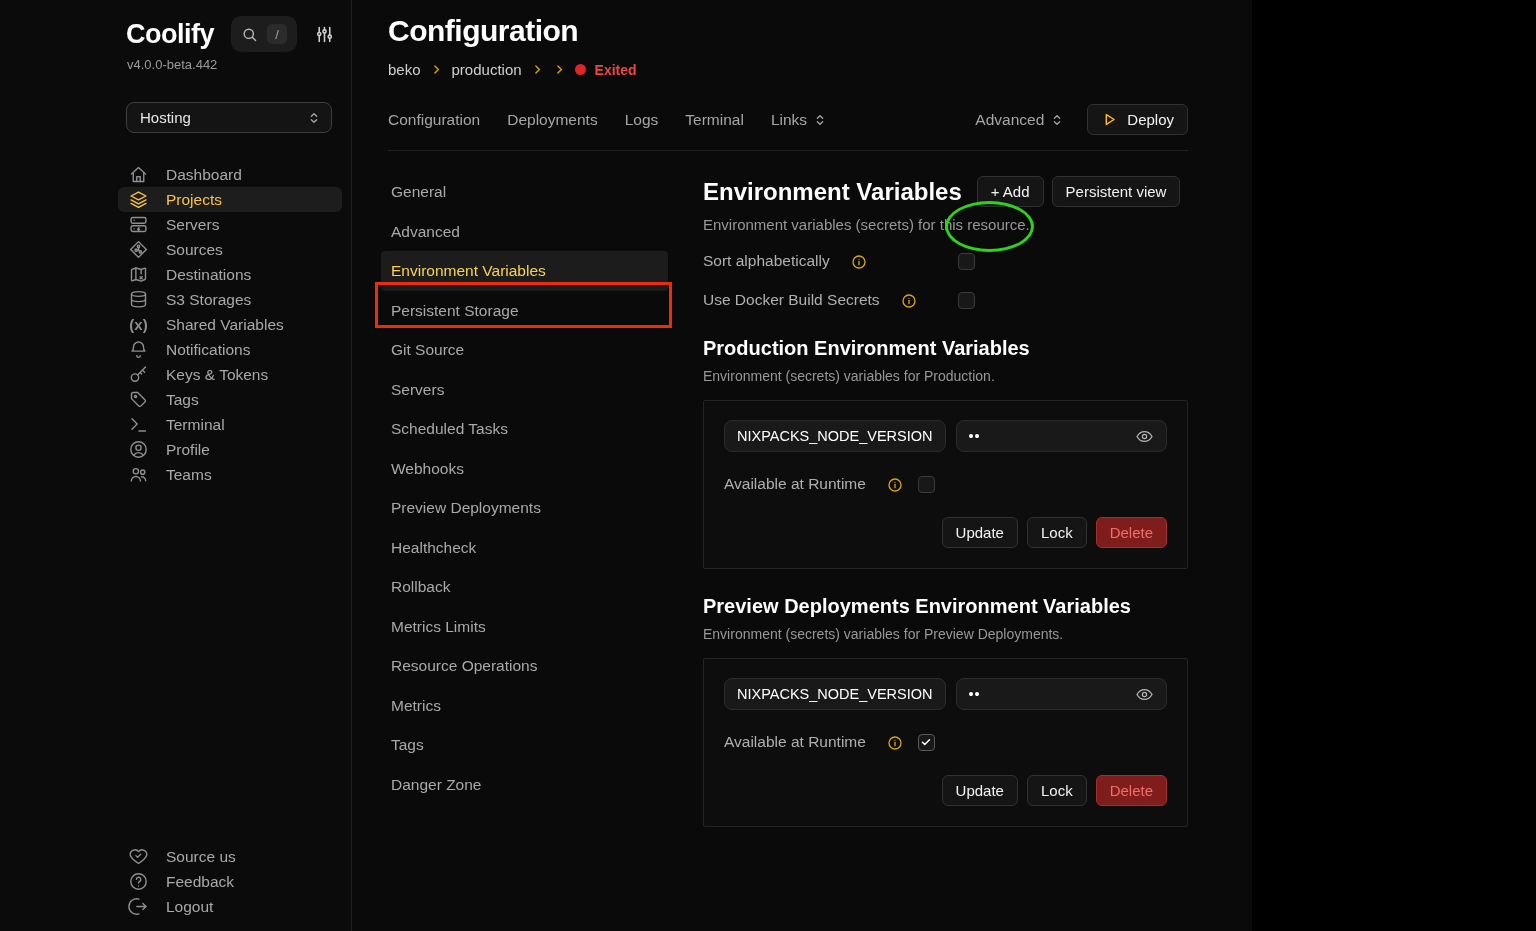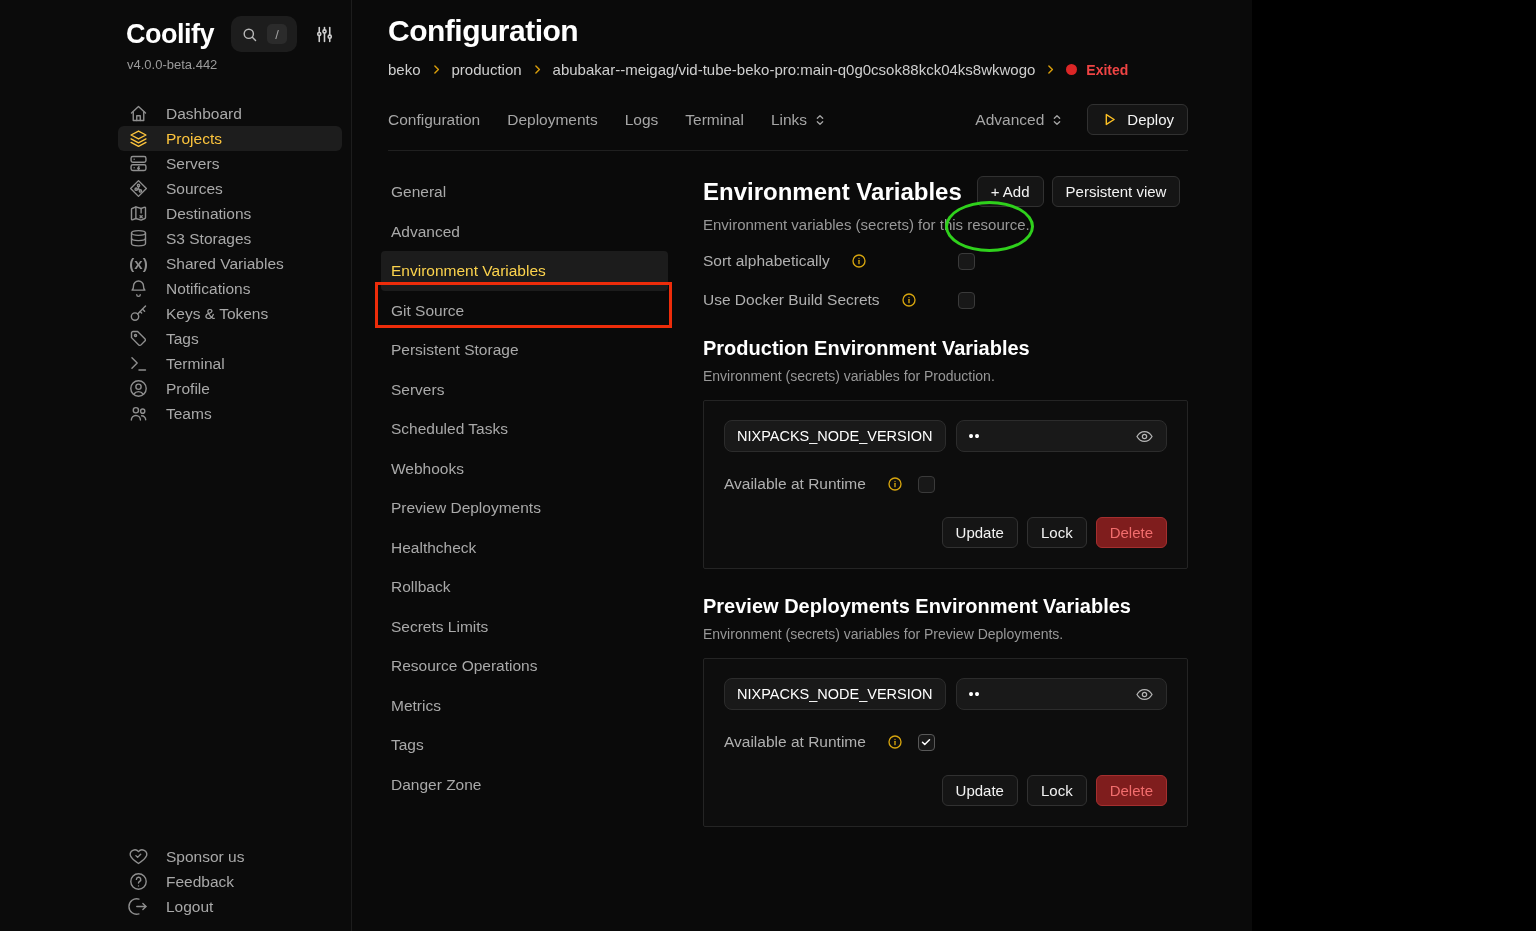--- a/index.html
+++ b/index.html
@@ -51,21 +51,21 @@
   .submenu { width:315px; flex-shrink:0; }
   .submenu ul { list-style:none; }
   .submenu li { font-size:15.5px; color:#a9a9a9; line-height:23.5px; padding:8px 10px; margin-left:-7px; width:287px; border-radius:4px; cursor:pointer; }
   .submenu li.active { background:#1c1c1c; color:#fcd34d; }
 
   .panel { flex:1; padding-top:4px; }
   .title-row { display:flex; align-items:center; gap:8px; }
   h2.env-title { font-size:24px; font-weight:800; color:#fff; margin-right:7px; }
   .subtitle { margin-top:9px; font-size:15px; color:#989898; }
   .toggle-row { display:flex; align-items:center; margin-top:17px; height:22px; }
-  .toggle-label-wrap { display:flex; align-items:center; gap:21px; width:255px; }
+  .toggle-label-wrap { display:flex; align-items:flex-end; gap:21px; width:255px; }
   .toggle-label { color:#b0b0b0; font-size:15.5px; }
   .info-icon { width:16px; height:16px; stroke:#d7a50e; fill:none; stroke-width:2; stroke-linecap:round; flex-shrink:0; }
   .checkbox { width:17px; height:17px; border:1px solid #3a3a3a; border-radius:4px; background:#181818; display:inline-flex; align-items:center; justify-content:center; cursor:pointer; flex-shrink:0; }
   .checkbox svg { width:12px; height:12px; stroke:#fff; fill:none; stroke-width:3; stroke-linecap:round; stroke-linejoin:round; display:none; }
   .checkbox.checked { border-color:#585858; }
   .checkbox.checked svg { display:block; }
 
   h3.sec-title { margin-top:26px; font-size:20px; font-weight:800; color:#fff; }
   .sec-sub { margin-top:8px; font-size:14px; color:#989898; }
   .card { margin-top:16px; border:1px solid #242424; border-radius:2px; padding:19px 20px 20px 20px; background:#0d0d0d; }
@@ -106,20 +106,27 @@
             <circle cx="12" cy="8.5" r="1.8"></circle>
             <path d="M12 10.5V20"></path>
           <path d="M18 4v8.5"></path>
             <circle cx="18" cy="14.5" r="1.8"></circle>
             <path d="M18 16.5V20"></path>
         </svg>
       </button>
     </div>
     <div class="version">v4.0.0-beta.442</div>
 
+    <button class="team-select">
+      <span>Hosting</span>
+      <svg class="selector-icon" viewBox="0 0 24 24">
+          <path d="M8 9.5L12 5.5l4 4"></path>
+          <path d="M8 14.5l4 4 4-4"></path>
+        </svg>
+    </button>
 
     <ul class="nav">
       <li>
         <svg viewBox="0 0 24 24">
             <path d="M4 11.5L12 4l8 7.5"></path>
             <path d="M6 10v10h12V10"></path>
             <path d="M10 20v-5.5h4V20"></path>
           </svg>
         <span>Dashboard</span>
       </li>
@@ -221,21 +228,21 @@
         <span>Teams</span>
       </li>
     </ul>
 
     <ul class="nav footer">
       <li class="sponsor">
         <svg viewBox="0 0 24 24">
             <path d="M12 20s-7.6-4.9-9.3-9.1A5.3 5.3 0 0112 6.4a5.3 5.3 0 019.3 4.5C19.6 15.1 12 20 12 20z"></path>
             <path d="M9 11l2 2 3.5-3.5"></path>
           </svg>
-        <span>Sponsor us</span>
+        <span>Source us</span>
       </li>
       <li>
         <svg viewBox="0 0 24 24">
             <circle cx="12" cy="12" r="8.8"></circle>
             <path d="M9.6 9.6a2.5 2.5 0 113.7 2.2c-.8.5-1.3 1-1.3 1.9"></path>
             <path d="M12 17h.01"></path>
           </svg>
         <span>Feedback</span>
       </li>
       <li>
@@ -254,21 +261,20 @@
       <h1 class="page-title">Configuration</h1>
       <div class="crumbs">
         <span>beko</span>
         <svg class="crumb-chev" viewBox="0 0 24 24">
             <path d="M9 5.5l6.5 6.5L9 18.5"></path>
           </svg>
         <span>production</span>
         <svg class="crumb-chev" viewBox="0 0 24 24">
             <path d="M9 5.5l6.5 6.5L9 18.5"></path>
           </svg>
-        <span>abubakar--meigag/vid-tube-beko-pro:main-q0g0csok88kck04ks8wkwogo</span>
         <svg class="crumb-chev" viewBox="0 0 24 24">
             <path d="M9 5.5l6.5 6.5L9 18.5"></path>
           </svg>
         <span class="status-dot"></span>
         <span class="status-label">Exited</span>
       </div>
     </div>
 
     <div class="tabbar">
       <div class="tabs">
@@ -302,29 +308,29 @@
     </div>
     <div class="divider"></div>
 
     <div class="content">
 
       <nav class="submenu">
         <ul>
           <li>General</li>
           <li>Advanced</li>
           <li class="active">Environment Variables</li>
+          <li>Persistent Storage</li>
           <li>Git Source</li>
-          <li>Persistent Storage</li>
           <li>Servers</li>
           <li>Scheduled Tasks</li>
           <li>Webhooks</li>
           <li>Preview Deployments</li>
           <li>Healthcheck</li>
           <li>Rollback</li>
-          <li>Secrets Limits</li>
+          <li>Metrics Limits</li>
           <li>Resource Operations</li>
           <li>Metrics</li>
           <li>Tags</li>
           <li>Danger Zone</li>
         </ul>
       </nav>
 
       <section class="panel">
         <div class="title-row">
           <h2 class="env-title">Environment Variables</h2>

